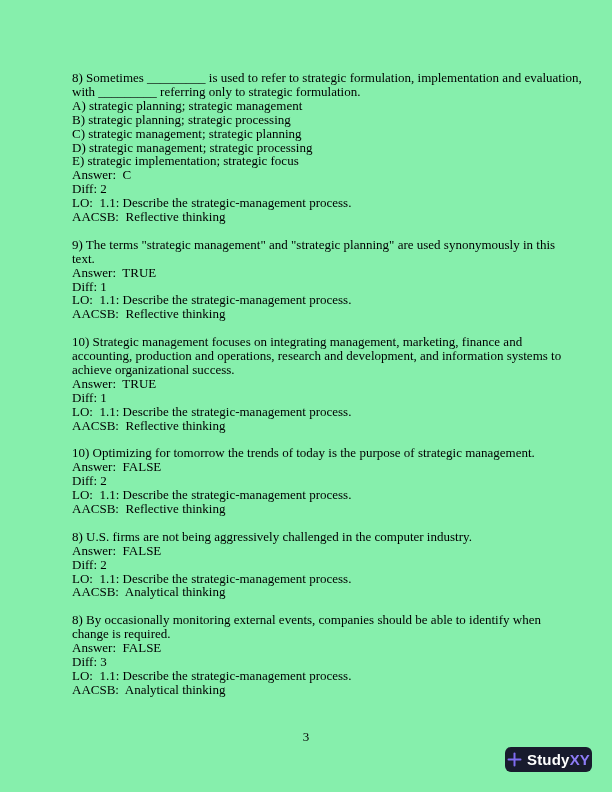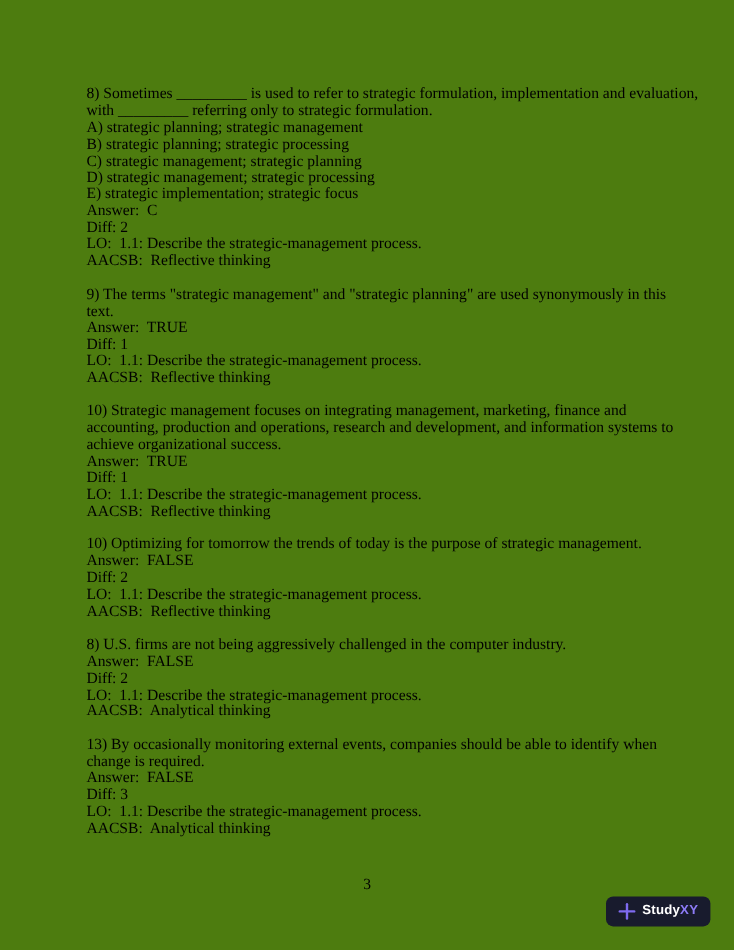--- a/index.html
+++ b/index.html
@@ -4,21 +4,21 @@
 <style>
   html, body {
     margin: 0;
     padding: 0;
     background: #ffffff;
   }
   .page {
     position: relative;
     width: 612px;
     height: 792px;
-    background: #4d7c0f;
+    background: #86efac;
     overflow: hidden;
     font-family: "Liberation Serif", "DejaVu Serif", serif;
     color: #000000;
   }
   .content {
     position: absolute;
     left: 72px;
     top: 71px;
     width: 530px;
     font-size: 13px;
@@ -53,21 +53,21 @@
     cursor: pointer;
   }
   .brand-badge .plus-wrap {
     display: flex;
     align-items: center;
     justify-content: center;
     width: 15px;
     height: 15px;
   }
   .brand-text {
-    font-size: 11px;
+    font-size: 15px;
     font-weight: bold;
     color: #ffffff;
     letter-spacing: 0.2px;
     line-height: 15px;
   }
   .brand-text .accent {
     color: var(--accent, #8d7bf6);
   }
 </style>
 </head>
@@ -103,21 +103,21 @@
     <p class="qblock">10) Optimizing for tomorrow the trends of today is the purpose of strategic management.
 Answer:  FALSE
 Diff: 2
 LO:  1.1: Describe the strategic-management process.
 AACSB:  Reflective thinking</p>
     <p class="qblock">8) U.S. firms are not being aggressively challenged in the computer industry.
 Answer:  FALSE
 Diff: 2
 LO:  1.1: Describe the strategic-management process.
 AACSB:  Analytical thinking</p>
-    <p class="qblock">13) By occasionally monitoring external events, companies should be able to identify when
+    <p class="qblock">8) By occasionally monitoring external events, companies should be able to identify when
 change is required.
 Answer:  FALSE
 Diff: 3
 LO:  1.1: Describe the strategic-management process.
 AACSB:  Analytical thinking</p>
   </div>
 
   <div class="footer-num">3</div>
 
   <div class="brand-badge">

